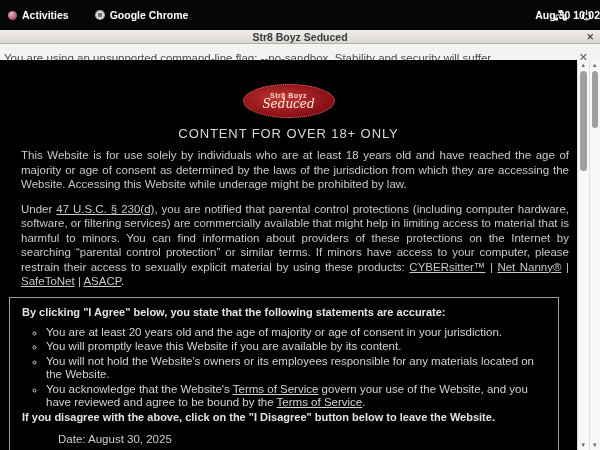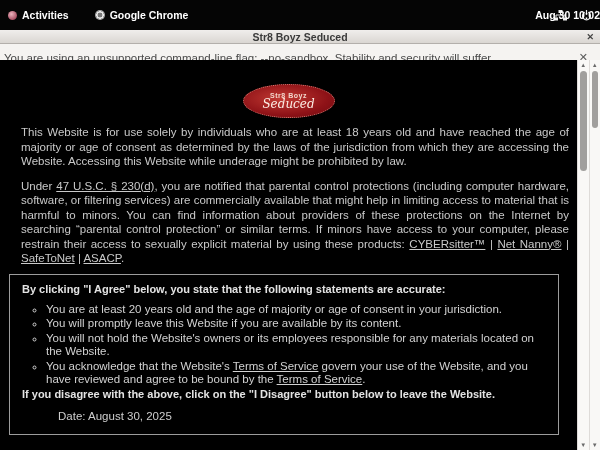--- a/index.html
+++ b/index.html
@@ -105,20 +105,21 @@
   <span class="warning-close">✕</span>
 </div>
 
 <div class="page-area">
 
   <div class="logo">
     <div class="logo-top">Str8 Boyz</div>
     <div class="logo-script">Seduced</div>
   </div>
 
+  <h1 class="heading">CONTENT FOR OVER 18+ ONLY</h1>
 
   <p class="para">This Website is for use solely by individuals who are at least 18 years old and have reached the age of majority or age of consent as determined by the laws of the jurisdiction from which they are accessing the Website. Accessing this Website while underage might be prohibited by law.</p>
 
   <p class="para"><span>Under </span><span class="link">47 U.S.C. § 230(d)</span><span>, you are notified that parental control protections (including computer hardware, software, or filtering services) are commercially available that might help in limiting access to material that is harmful to minors. You can find information about providers of these protections on the Internet by searching “parental control protection” or similar terms. If minors have access to your computer, please restrain their access to sexually explicit material by using these products: </span><span class="link">CYBERsitter™</span><span> | </span><span class="link">Net Nanny®</span><span> | </span><span class="link">SafeToNet</span><span> | </span><span class="link">ASACP</span><span>.</span></p>
 
   <div class="agree-box">
     <div class="box-bold">By clicking "I Agree" below, you state that the following statements are accurate:</div>
     <ul>
       <li>You are at least 20 years old and the age of majority or age of consent in your jurisdiction.</li>
       <li>You will promptly leave this Website if you are available by its content.</li>

